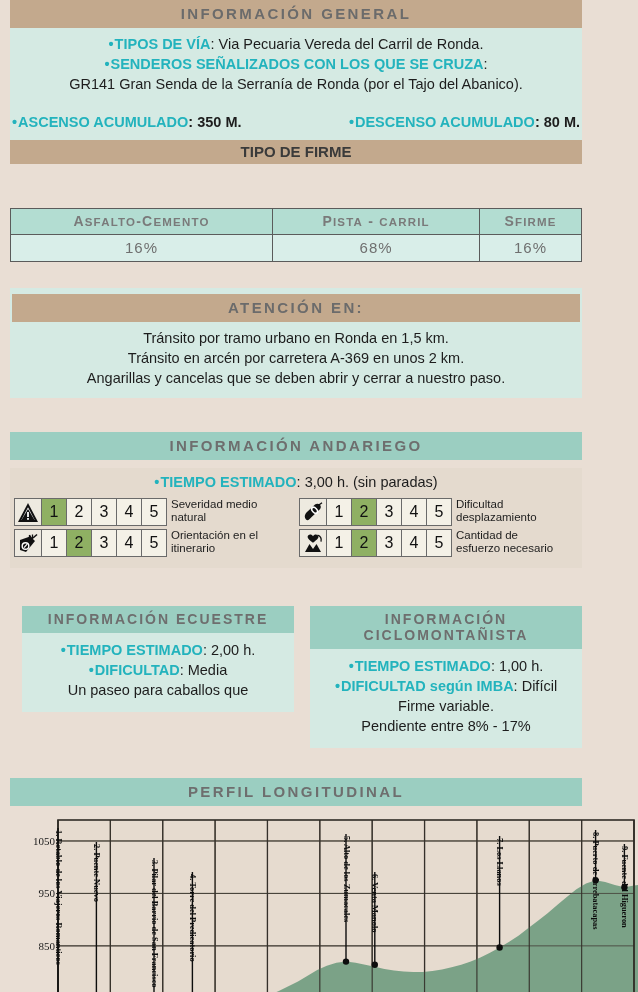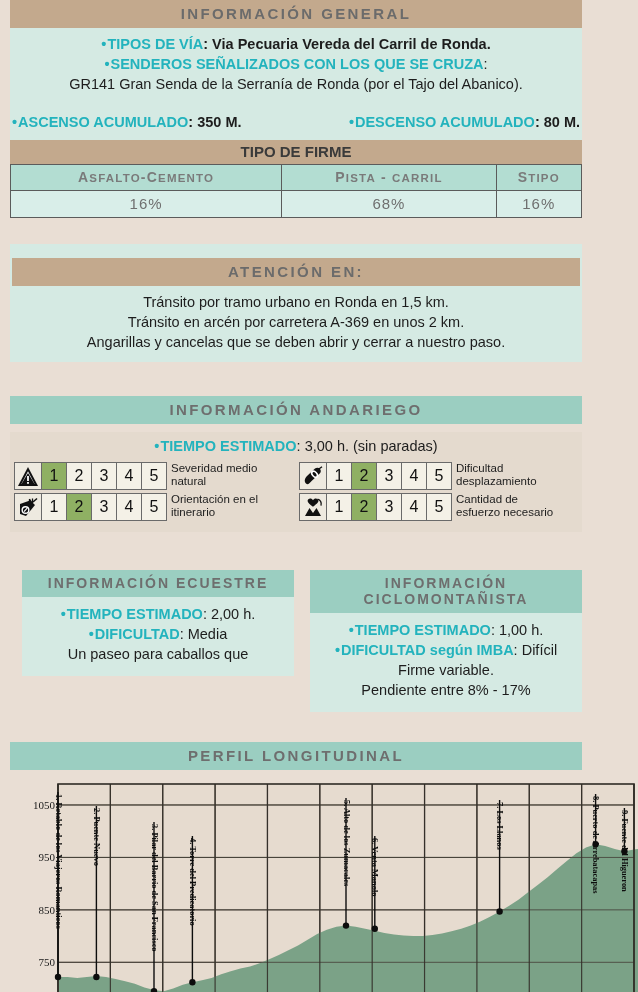--- a/index.html
+++ b/index.html
@@ -32,21 +32,21 @@
   .plain { color:#1d1d1d; }
 
   .two-col { display:flex; }
   .two-col > div { flex:1; }
 
   
   .firme-head {
     background:#c3a98d; color:#3a3a3a; text-align:center;
     font-size:15px; font-weight:bold; padding:3px 0 4px;
   }
-  table.firme { width:100%; border-collapse:collapse; background:#ef4444; }
+  table.firme { width:100%; border-collapse:collapse; background:#ef4444;margin-top:44px; }
   table.firme td {
     border:1px solid #5b5b5b; text-align:center; padding:4px 0 5px;
   }
   table.firme tr.h td {
     background:#b3ddd2; color:#7a7a7a; font-weight:bold;
     font-size:14px; letter-spacing:1.2px;
   }
   table.firme tr.h td .sc { font-size:11.5px; }
   table.firme tr.v td {
     background:#d9eee9; color:#6f6f6f; font-size:15px; letter-spacing:1px;
@@ -94,57 +94,57 @@
 </style>
 </head>
 <body>
 
 <div class="page">
 
   <section class="band">
     <div class="bar-tan">INFORMACIÓN GENERAL</div>
     <div class="body-mint">
       <div class="line">
-        <span class="dot lbl">TIPOS DE VÍA</span><span class="plain" style="font-weight:bold">: Via Pecuaria Vereda del Carril de Ronda.</span>
+        <span class="dot lbl">TIPOS DE VÍA</span><span class="plain" style="font-weight:normal">: Via Pecuaria Vereda del Carril de Ronda.</span>
       </div>
       <div class="line">
         <span class="dot lbl">SENDEROS SEÑALIZADOS CON LOS QUE SE CRUZA</span><span class="plain">:</span>
       </div>
       <div class="line">GR141 Gran Senda de la Serranía de Ronda (por el Tajo del Abanico).</div>
       <div class="line two-col" style="margin-top:18px">
         <div style="text-align:left;padding-left:2px">
           <span class="dot lbl">ASCENSO ACUMULADO</span><span class="plain" style="font-weight:bold">: 350 M.</span>
         </div>
         <div style="text-align:right;padding-right:2px">
           <span class="dot lbl">DESCENSO ACUMULADO</span><span class="plain" style="font-weight:bold">: 80 M.</span>
         </div>
       </div>
     </div>
     <div class="firme-head">TIPO DE FIRME</div>
     <table class="firme">
       <tbody>
           <tr class="h">
         <td>A<span class="sc">SFALTO</span>-C<span class="sc">EMENTO</span></td>
         <td>P<span class="sc">ISTA</span> - <span class="sc">CARRIL</span></td>
-        <td>S<span class="sc">TIPO</span></td>
+        <td>S<span class="sc">FIRME</span></td>
       </tr>
       <tr class="v">
         <td>16%</td>
         <td>68%</td>
         <td>16%</td>
       </tr>
     </tbody>
       </table>
   </section>
 
   <div class="gap" style="height:26px"></div>
 
   <section class="band">
     <div class="body-mint" style="padding:6px 0 10px">
-      <div class="bar-tan" style="margin:8px 2px 6px">ATENCIÓN EN:</div>
+      <div class="bar-tan" style="margin:0 2px 6px">ATENCIÓN EN:</div>
       <div class="line">Tránsito por tramo urbano en Ronda en 1,5 km.</div>
       <div class="line">Tránsito en arcén por carretera A-369 en unos 2 km.</div>
       <div class="line">Angarillas y cancelas que se deben abrir y cerrar a nuestro paso.</div>
     </div>
   </section>
 
   <div class="gap" style="height:34px"></div>
 
   <section class="band">
     <div class="bar-teal">INFORMACIÓN ANDARIEGO</div>

